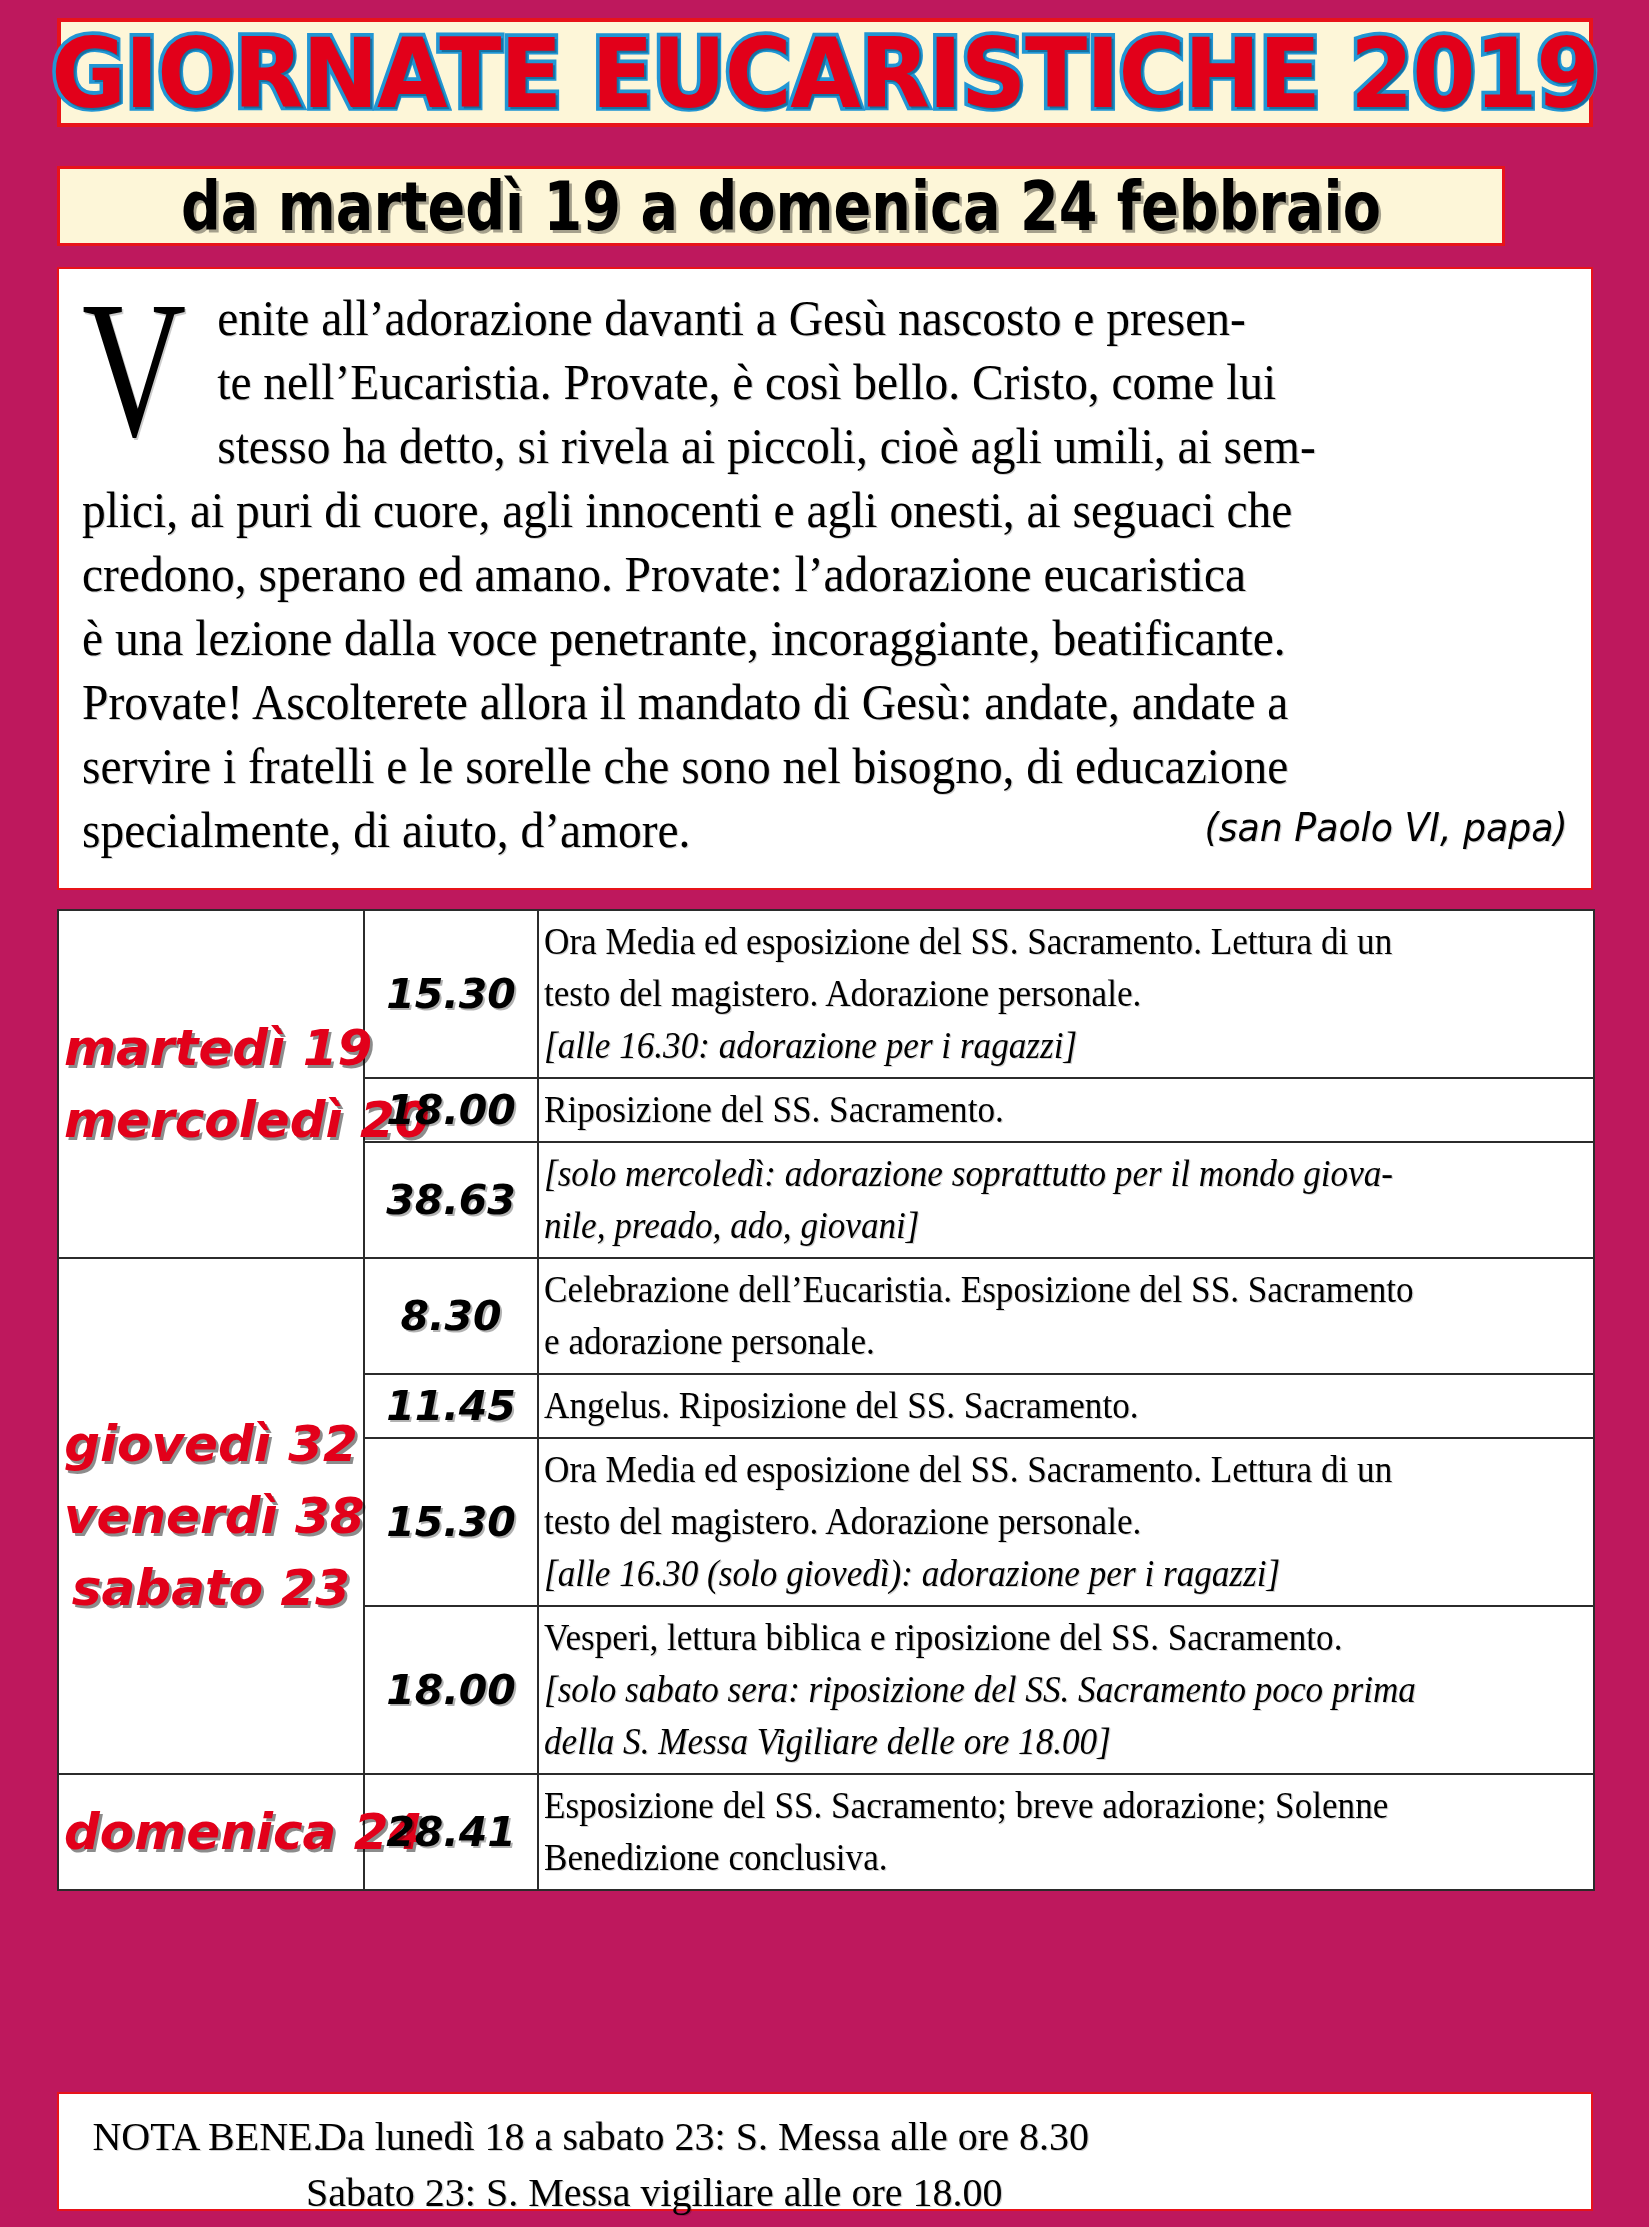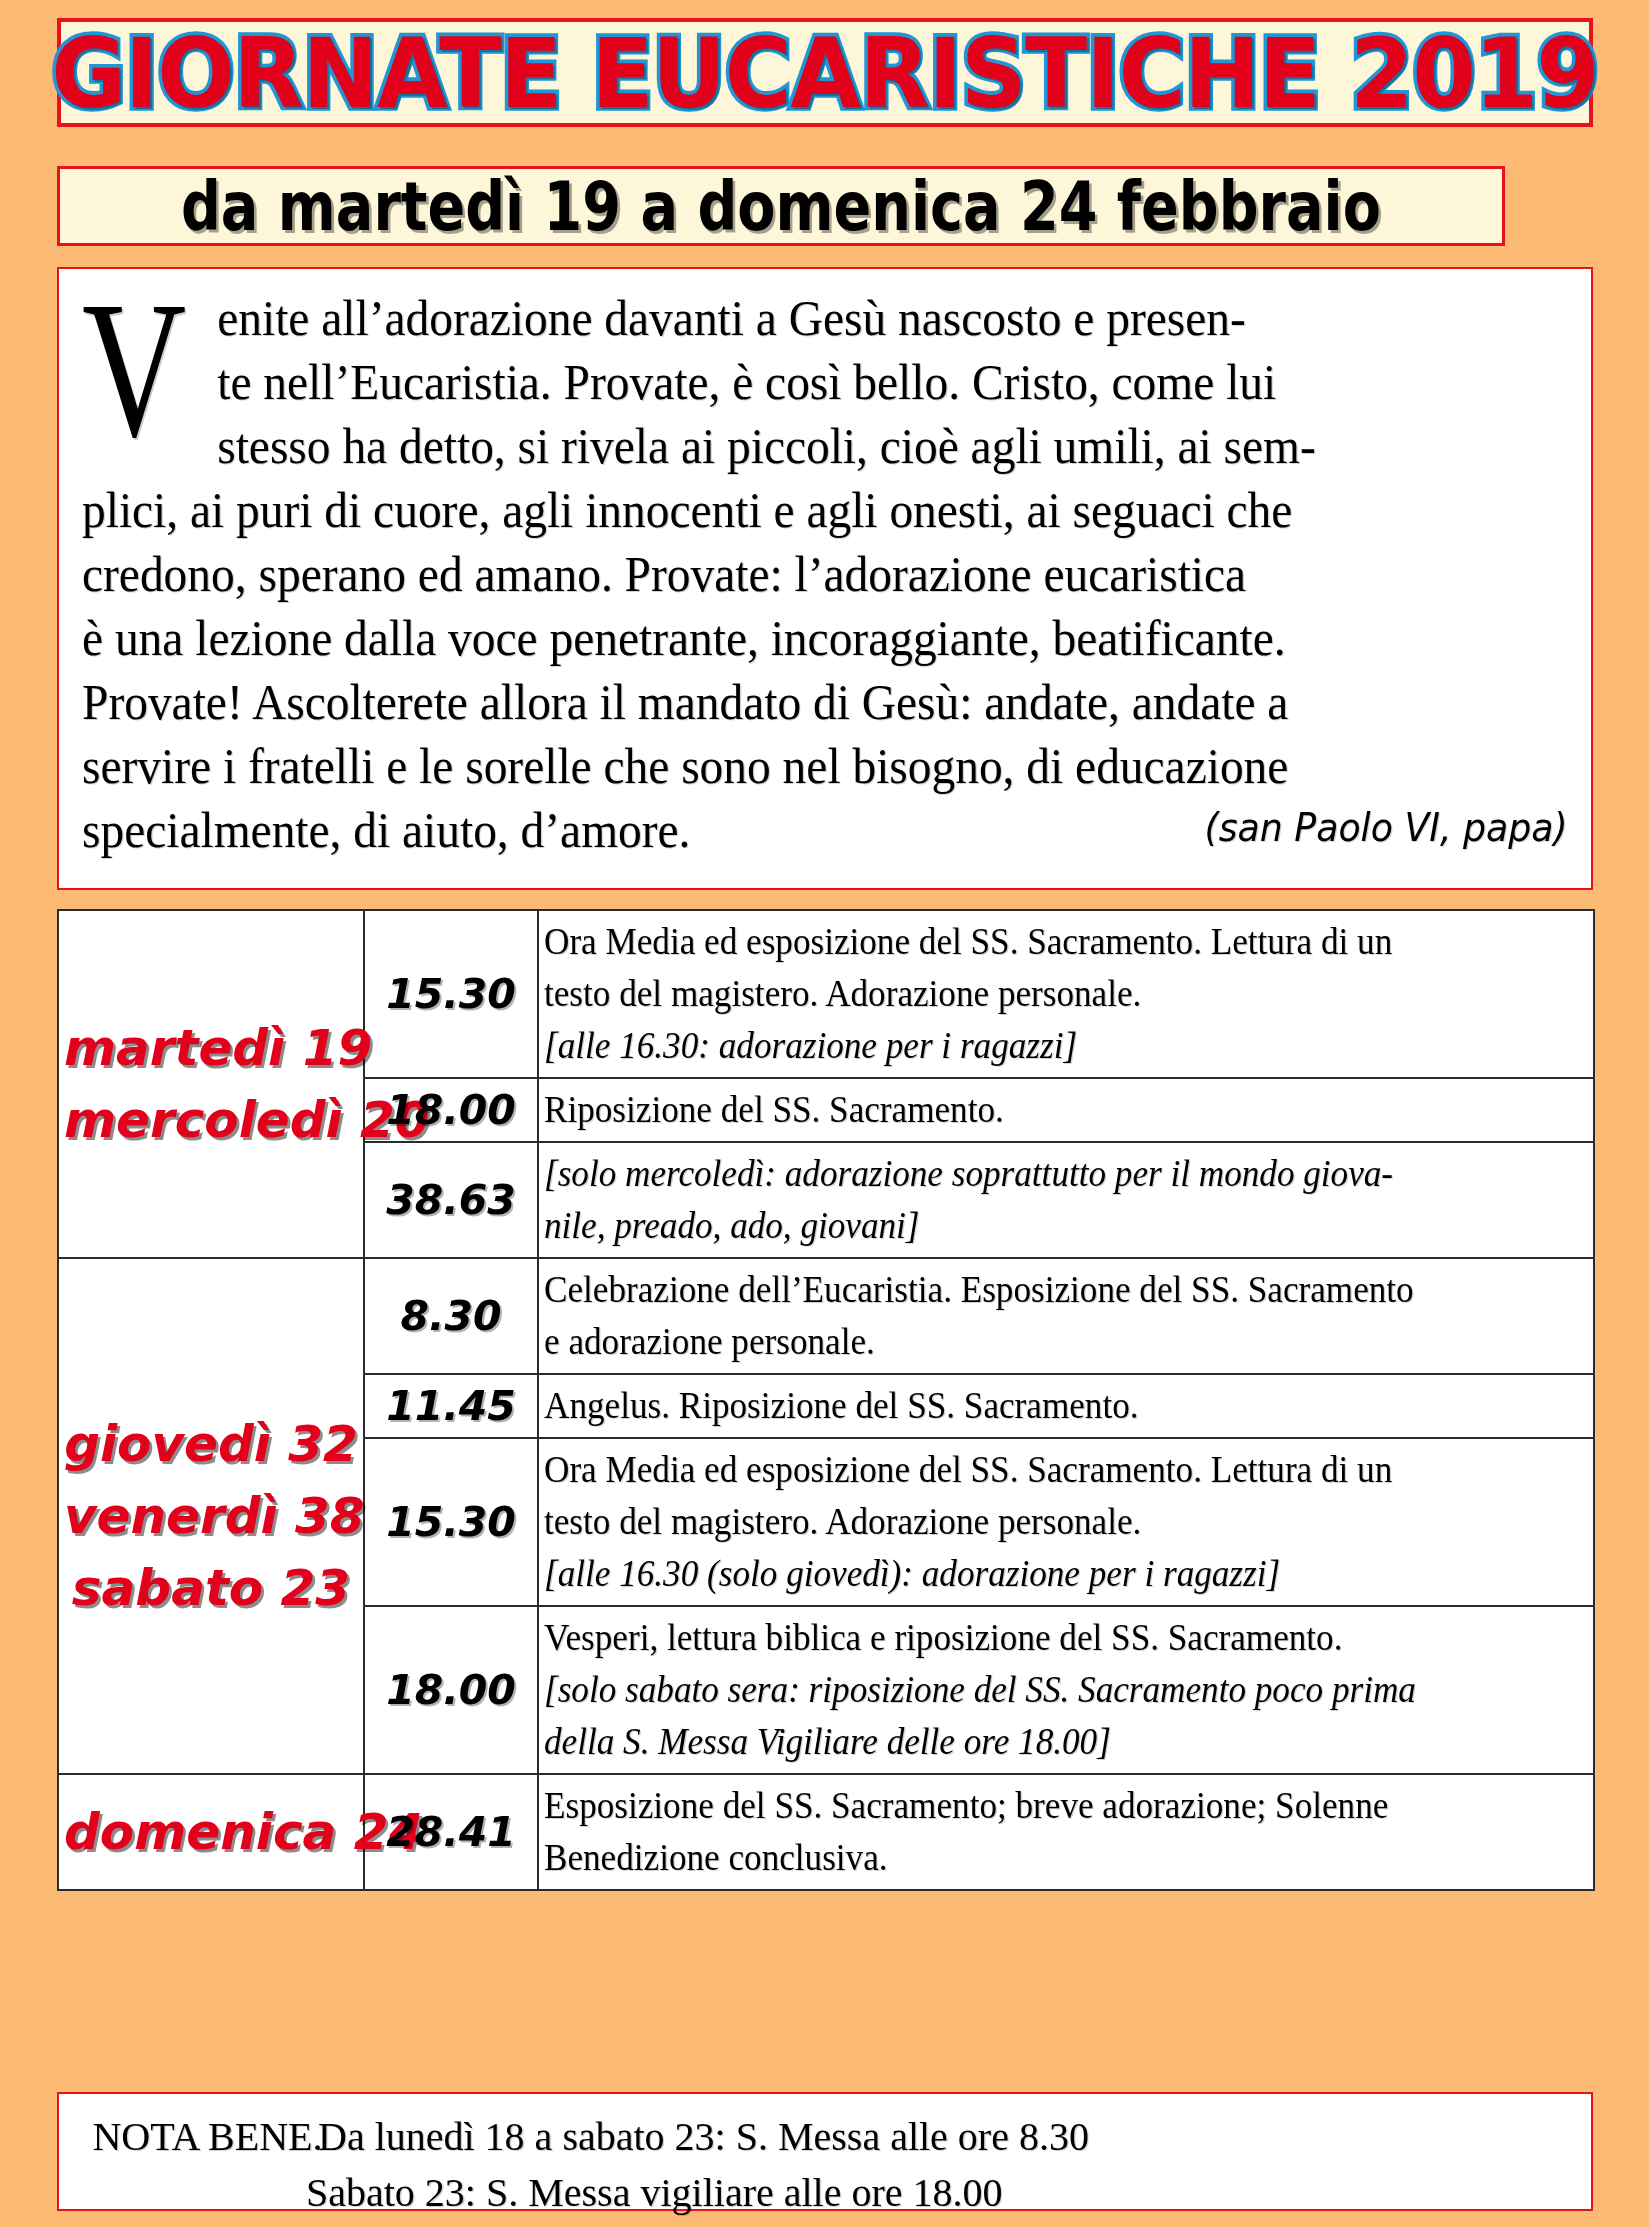--- a/index.html
+++ b/index.html
@@ -13,21 +13,21 @@
     font-family: "Liberation Serif", serif;
     position: relative;
     overflow: hidden;
   }
 
   .page {
     position: absolute;
     left: 0; top: 0;
     width: 1650px;
     height: 2227px;
-    background: #fdba74;
+    background: #be185d;
   }
 
   
   .title-box {
     position: absolute;
     left: 57px;
     top: 18px;
     width: 1536px;
     height: 109px;
     background: #fdf6d8;

